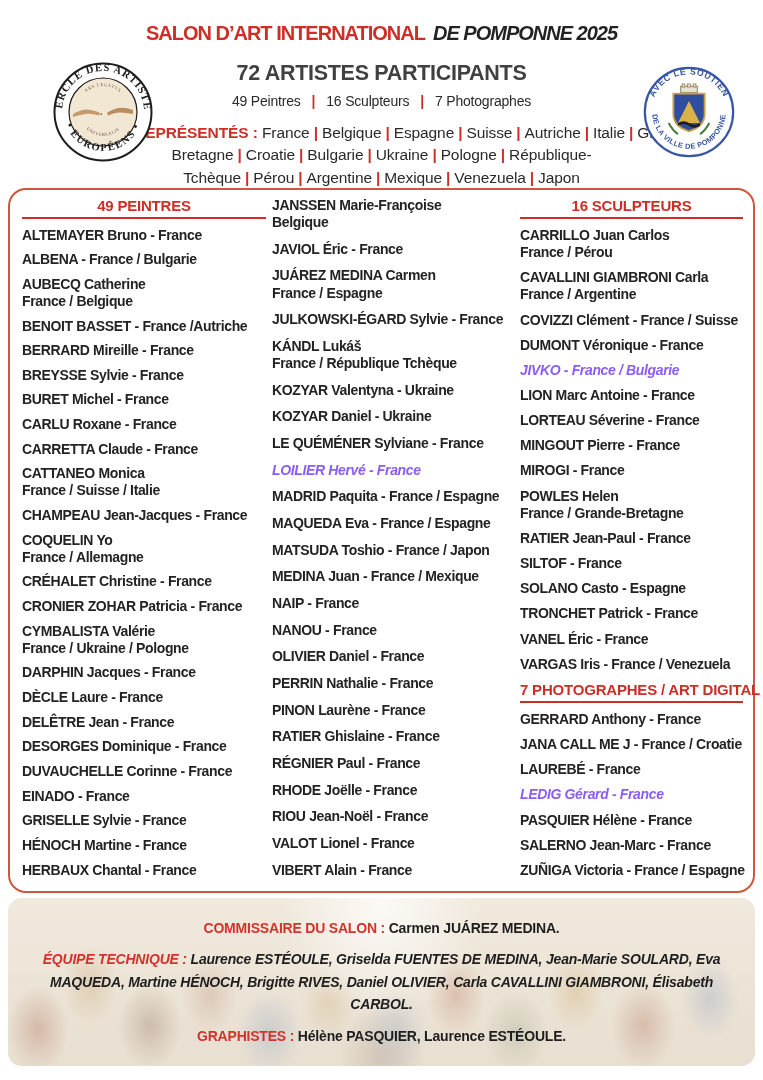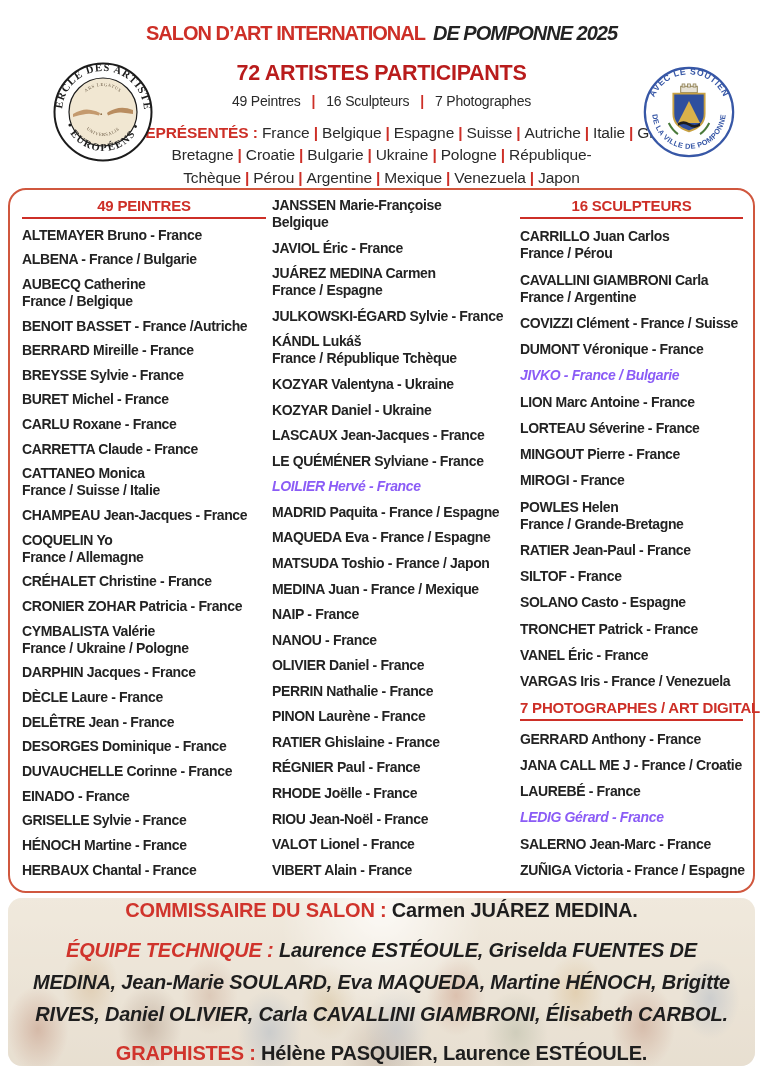--- a/index.html
+++ b/index.html
@@ -12,21 +12,21 @@
   .title{
     text-align:center;padding-top:22px;font-weight:bold;font-size:20px;
     letter-spacing:-1px;white-space:nowrap;
   }
   .title .red{color:#cd2f27;}
   .title .it{font-style:italic;color:#232323;margin-left:8px;}
   .logo{position:absolute;}
   .logo-left{left:53px;top:62px;width:100px;height:100px;}
   .logo-right{left:643px;top:66px;width:92px;height:92px;}
   .header-mid{text-align:center;margin-top:16px;}
-  .participants{color:#b91c1c;font-weight:bold;font-size:21.5px;letter-spacing:-0.3px;}
+  .participants{color:#404040;font-weight:bold;font-size:21.5px;letter-spacing:-0.3px;}
   .breakdown{font-size:14px;margin-top:7px;color:#2a2a2a;letter-spacing:-0.2px;}
   .breakdown .sep{color:#cd2f27;font-weight:bold;margin:0 11px;}
   .pays{
     text-align:center;margin:13px auto 0;max-width:732px;
     font-size:15.5px;line-height:1.45;color:#2a2a2a;letter-spacing:-0.1px;
   }
   .pays .label{color:#cd2f27;font-weight:bold;}
   .pays .sep{color:#cd2f27;font-weight:bold;margin:0 4px;}
   
   .main-box{
@@ -68,21 +68,21 @@
       radial-gradient(40px 56px at 76% 56%, rgba(197,154,85,0.5), transparent 70%),
       radial-gradient(46px 62px at 85% 76%, rgba(168,106,78,0.55), transparent 70%),
       radial-gradient(42px 58px at 94% 60%, rgba(127,147,173,0.5), transparent 70%),
       radial-gradient(60px 80px at 50% 95%, rgba(120,90,70,0.35), transparent 70%),
       linear-gradient(#eae2d3,#ddd2c0);
   }
   .fresco::after{content:'';position:absolute;inset:0;background:rgba(249,245,237,0.38);}
   .credits{
     position:relative;z-index:2;height:100%;display:flex;flex-direction:column;
     justify-content:center;align-items:center;gap:12px;text-align:center;
-    font-weight:bold;font-size:20px;padding:0 24px;color:#1e1e1e;
+    font-weight:bold;font-size:14px;padding:0 24px;color:#1e1e1e;
     letter-spacing:-0.2px;
   }
   .credits .label{color:#d0342c;}
   .equipe{max-width:712px;line-height:1.6;font-style:italic;}
 </style>
 </head>
 <body>
 
 <div class="title">
   <span class="red">SALON D’ART INTERNATIONAL</span><span class="it">DE POMPONNE 2025</span>
@@ -256,23 +256,20 @@
         <div>KÁNDL Lukáš</div>
         <div>France / République Tchèque</div>
       </div>
       <div class="entry">
         <div>KOZYAR Valentyna - Ukraine</div>
       </div>
       <div class="entry">
         <div>KOZYAR Daniel - Ukraine</div>
       </div>
       <div class="entry">
-        <div>LASCAUX Jean-Jacques - France</div>
-      </div>
-      <div class="entry">
         <div>LE QUÉMÉNER Sylviane - France</div>
       </div>
       <div class="entry red">
         <div>LOILIER Hervé - France</div>
       </div>
       <div class="entry">
         <div>MADRID Paquita - France / Espagne</div>
       </div>
       <div class="entry">
         <div>MAQUEDA Eva - France / Espagne</div>
@@ -375,20 +372,23 @@
         <div>GERRARD Anthony - France</div>
       </div>
       <div class="entry">
         <div>JANA CALL ME J - France / Croatie</div>
       </div>
       <div class="entry">
         <div>LAUREBÉ - France</div>
       </div>
       <div class="entry red">
         <div>LEDIG Gérard - France</div>
+      </div>
+      <div class="entry">
+        <div>PASQUIER Hélène - France</div>
       </div>
       <div class="entry">
         <div>SALERNO Jean-Marc - France</div>
       </div>
       <div class="entry">
         <div>ZUÑIGA Victoria - France / Espagne</div>
       </div>
     </div>
 </div>
 

